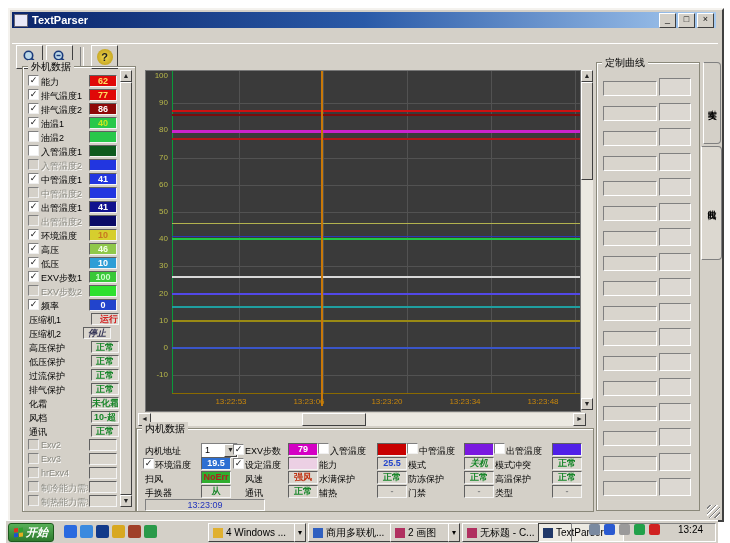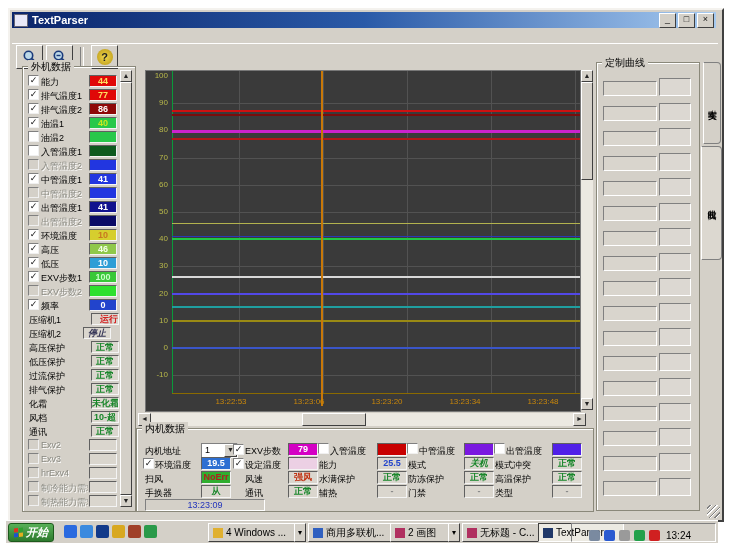--- a/index.html
+++ b/index.html
@@ -66,21 +66,21 @@
          background:linear-gradient(#58b058,#2d7a2d);border:1px solid #1d5a1d;color:#fff;font-weight:bold;
          font-style:italic;font-size:11px;display:flex;align-items:center;justify-content:center;gap:3px}
   .flag{display:inline-grid;grid-template-columns:4px 4px;grid-template-rows:4px 4px;gap:1px;transform:skewY(-6deg)}
   .flag i{display:block}
   .ql-icon{position:absolute;top:4px;width:13px;height:13px;border-radius:2px}
   .task-btn{position:absolute;top:2px;height:17px;background:#d4d0c8;border:1px solid;border-color:#fff #404040 #404040 #fff;
             font-size:10px;display:flex;align-items:center;gap:3px;padding:0 4px;overflow:hidden;white-space:nowrap;color:#000}
   .task-active{background:#eceae2;border-color:#404040 #fff #fff #404040}
   .t-icon{width:10px;height:10px;flex:0 0 auto}
   .tray{position:absolute;right:2px;top:2px;width:126px;height:17px;border:1px solid;border-color:#808080 #fff #fff #808080;
-        display:flex;align-items:flex-end;gap:4px;padding-left:17px}
+        display:flex;align-items:flex-start;gap:16px;padding-left:17px}
   .tray-icon{width:11px;height:11px;border-radius:2px}
   .clock{font-size:10px;color:#000;margin-left:2px}
 </style>
 </head>
 <body>
 
 <div id="window">
 
   <div class="titlebar">
     <span class="app-icon"></span>
@@ -112,21 +112,21 @@
       <span class="help-glyph">?</span>
     </span>
   </div>
 
   <div class="gb" style="left:12px;top:56px;width:112px;height:444px;">
     <span class="gb-title">外机数据</span>
     <div id="outdoor-rows" style="position:absolute;left:0;top:7px;width:100px;height:434px;">
         <div class="od-row" style="top: 0px;">
           <span class="cb">✓</span>
           <span class="od-lab" style="left: 14px;">能力</span>
-          <span class="vbox" style="left: 62px; background: rgb(224, 8, 8); color: rgb(255, 224, 96);">44</span>
+          <span class="vbox" style="left: 62px; background: rgb(224, 8, 8); color: rgb(255, 224, 96);">62</span>
         </div>
         <div class="od-row" style="top: 14px;">
           <span class="cb">✓</span>
           <span class="od-lab" style="left: 14px;">排气温度1</span>
           <span class="vbox" style="left: 62px; background: rgb(224, 8, 8); color: rgb(255, 224, 96);">77</span>
         </div>
         <div class="od-row" style="top: 28px;">
           <span class="cb">✓</span>
           <span class="od-lab" style="left: 14px;">排气温度2</span>
           <span class="vbox" style="left: 62px; background: rgb(142, 8, 8); color: rgb(255, 255, 255);">86</span>

